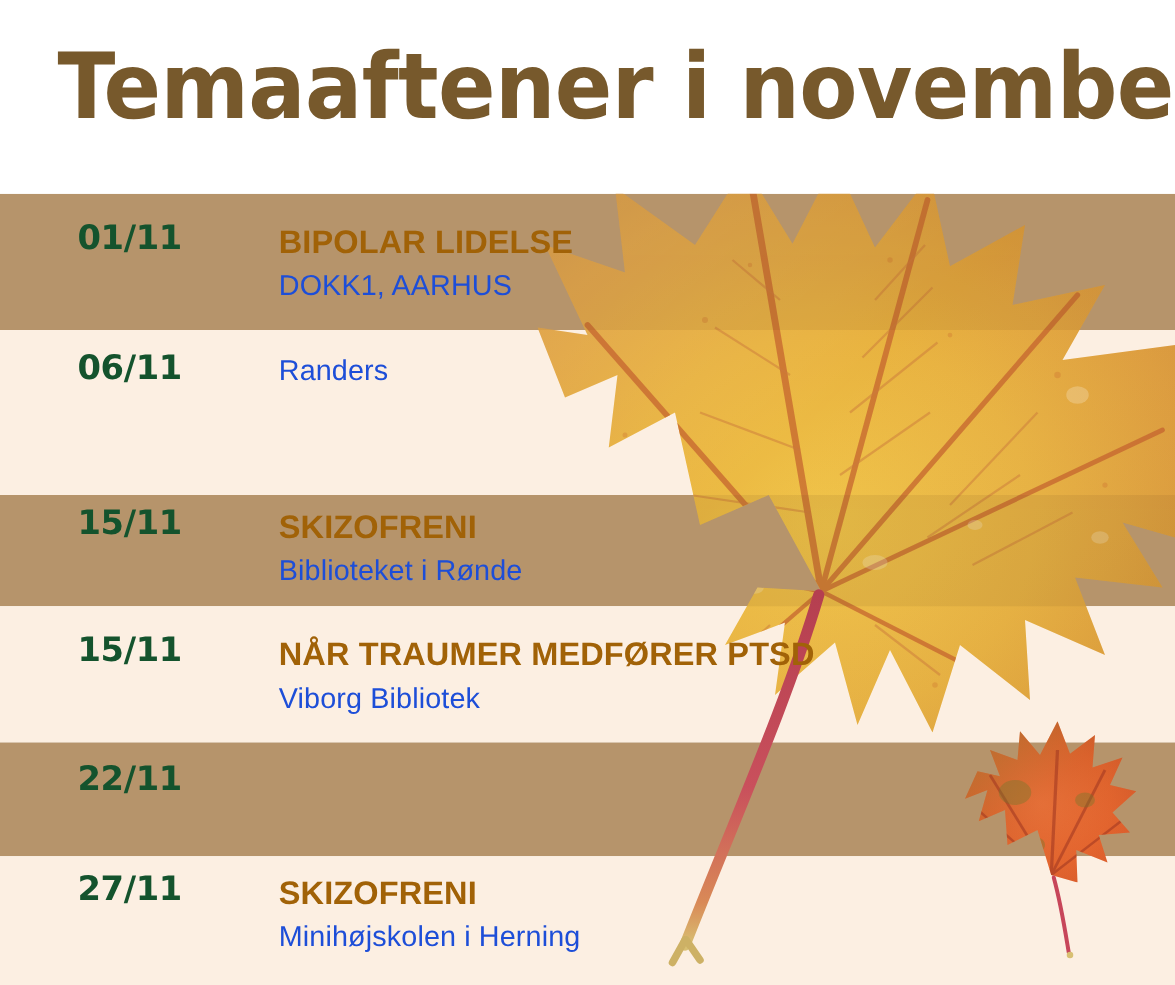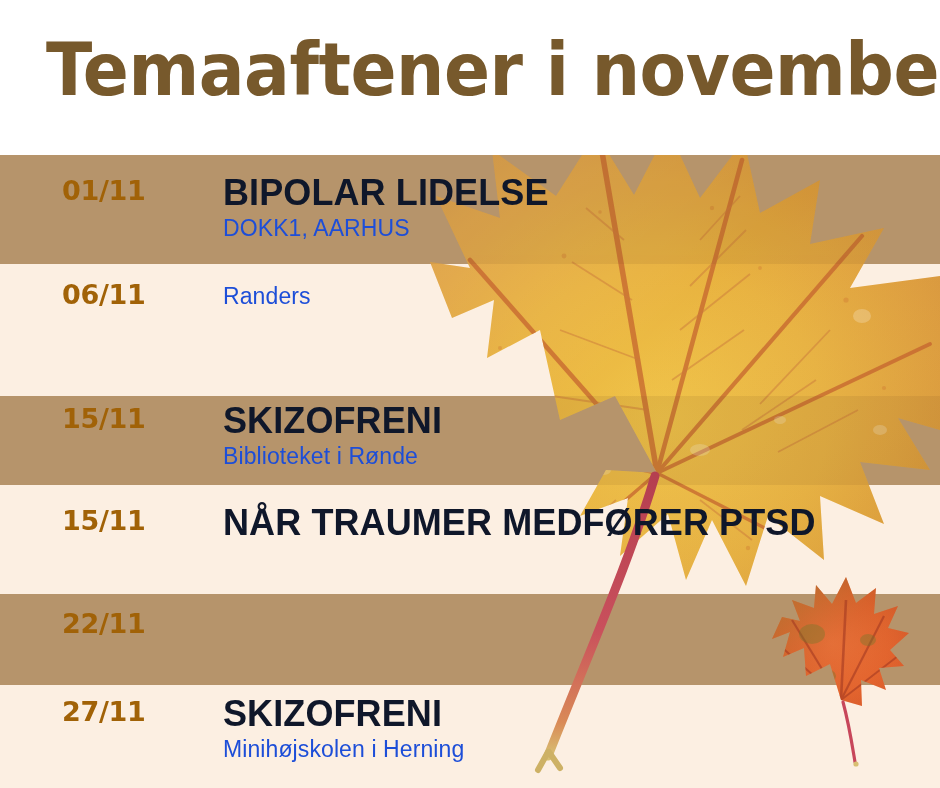--- a/index.html
+++ b/index.html
@@ -67,34 +67,34 @@
     pointer-events: auto;
   }
   .row-date {
     position: absolute;
     left: 62px;
     width: 150px;
     font-family: "DejaVu Sans", sans-serif;
     font-weight: bold;
     font-size: 27px;
     line-height: 32px;
-    color: #a16207;
+    color: #14532d;
     letter-spacing: -0.3px;
   }
   .row-body {
     position: absolute;
     left: 223px;
     width: 700px;
   }
   .row-title {
     font-family: "Liberation Sans", sans-serif;
     font-weight: bold;
-    font-size: 36px;
+    font-size: 26px;
     line-height: 36px;
-    color: #0f172a;
+    color: #a16207;
     letter-spacing: 0.1px;
     white-space: pre-line;
   }
   .row-venue {
     font-family: "Liberation Sans", sans-serif;
     font-weight: normal;
     font-size: 23px;
     line-height: 31px;
     color: #1d4ed8;
     letter-spacing: 0.1px;
@@ -275,20 +275,21 @@
     <div class="row-body">
       <div class="row-title">SKIZOFRENI</div>
       <div class="row-venue">Biblioteket i Rønde</div>
     </div>
   </div>
 
   <div class="row" style="top:505px;">
     <div class="row-date">15/11</div>
     <div class="row-body">
       <div class="row-title">NÅR TRAUMER MEDFØRER PTSD</div>
+      <div class="row-venue">Viborg Bibliotek</div>
     </div>
   </div>
 
   <div class="row" style="top:608px;">
     <div class="row-date">22/11</div>
     <div class="row-body">
     </div>
   </div>
 
   <div class="row" style="top:696px;">

